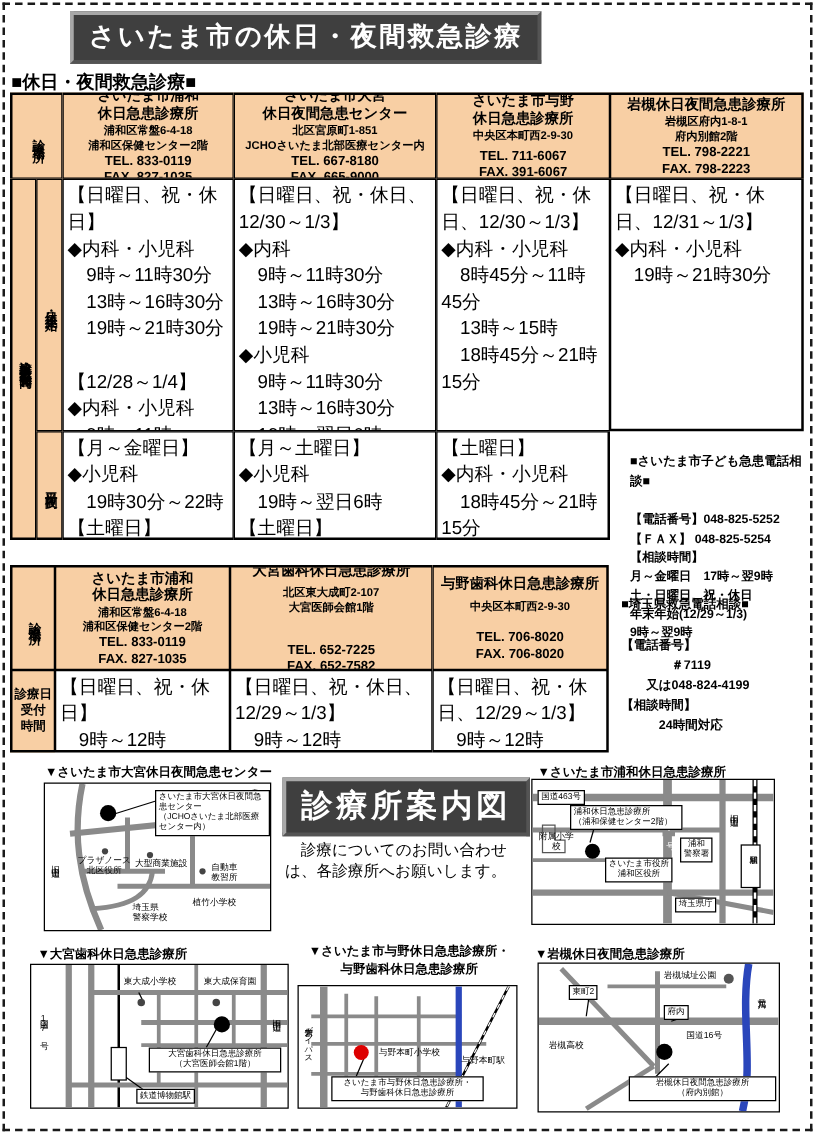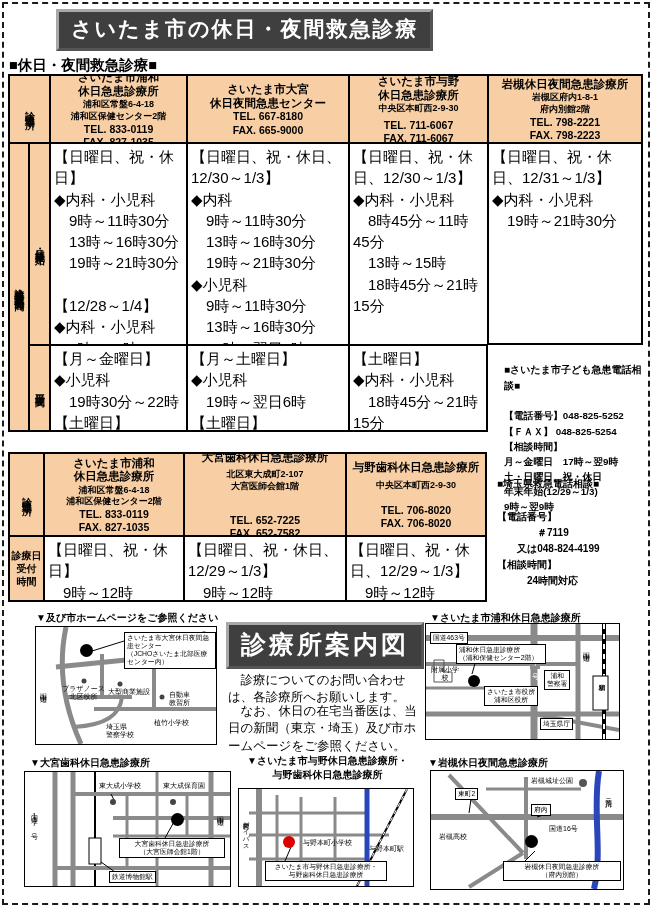--- a/index.html
+++ b/index.html
@@ -78,31 +78,33 @@
         <div class="clinic-addr">浦和区常盤6-4-18
 浦和区保健センター2階</div>
         <div class="clinic-tel">TEL. 833-0119</div>
         <div class="clinic-fax">FAX. 827-1035</div>
       </div>
     </div>
     <div class="cell hdr bt2" style="grid-area:1/4/2/5;">
       <div class="clinic-hd">
         <div class="clinic-name">さいたま市大宮
 休日夜間急患センター</div>
+        <div class="clinic-addr">北区宮原町1-851
+JCHOさいたま北部医療センター内</div>
         <div class="clinic-tel">TEL. 667-8180</div>
         <div class="clinic-fax">FAX. 665-9000</div>
       </div>
     </div>
     <div class="cell hdr bt2" style="grid-area:1/5/2/6;">
       <div class="clinic-hd">
         <div class="clinic-name">さいたま市与野
 休日急患診療所</div>
         <div class="clinic-addr">中央区本町西2-9-30</div>
         <div class="clinic-tel" style="margin-top:4px;">TEL. 711-6067</div>
-        <div class="clinic-fax">FAX. 711-6067</div>
+        <div class="clinic-fax">FAX. 391-6067</div>
       </div>
     </div>
     <div class="cell hdr bt2 br2" style="grid-area:1/6/2/7;">
       <div class="clinic-hd">
         <div class="clinic-name">岩槻休日夜間急患診療所</div>
         <div class="clinic-addr">岩槻区府内1-8-1
 府内別館2階</div>
         <div class="clinic-tel">TEL. 798-2221</div>
         <div class="clinic-fax">FAX. 798-2223</div>
       </div>
@@ -229,21 +231,21 @@
 
   <div class="consult2">
     <div class="c-title">■埼玉県救急電話相談■</div>
     <div>【電話番号】
 　　　　＃7119
 　　又は048-824-4199
 【相談時間】
 　　　24時間対応</div>
   </div>
 
-  <div class="map-cap" style="left:36px;top:611px;">▼及び市ホームページをご参照ください</div>
+  <div class="map-cap" style="left:36px;top:611px;">▼さいたま市大宮休日夜間急患センター</div>
   <div class="mapbox" style="left:35px;top:626px;width:180px;height:117px;">
     <svg width="180" height="117" viewBox="0 0 180 117">
       <path d="M30 0 C22 38 26 75 45 117" stroke="#8a8a8a" stroke-width="5" fill="none"></path>
       <path d="M20 40 L180 24" stroke="#8a8a8a" stroke-width="5" fill="none"></path>
       <path d="M66 27 V70" stroke="#8a8a8a" stroke-width="4" fill="none"></path>
       <path d="M28 70 H96" stroke="#8a8a8a" stroke-width="4" fill="none"></path>
       <path d="M118 30 V82" stroke="#8a8a8a" stroke-width="4" fill="none"></path>
       <path d="M58 82 H180" stroke="#8a8a8a" stroke-width="4" fill="none"></path>
       <path d="M38 100 C70 98 84 88 86 70" stroke="#8a8a8a" stroke-width="4" fill="none"></path>
       <path d="M56 24 L88 14" stroke="#000" stroke-width="1" fill="none"></path>
@@ -262,21 +264,20 @@
     <div class="mlabel" style="left:133px;top:64px;">自動車
 教習所</div>
     <div class="mlabel" style="left:118px;top:92px;">植竹小学校</div>
     <div class="mlabel" style="left:70px;top:96px;">埼玉県
 警察学校</div>
     <div class="mlabel-v" style="left:2px;top:60px;">旧中山道</div>
   </div>
 
   <div class="info-title">診療所案内図</div>
   <div class="info-para" style="top:672px;">　診療についてのお問い合わせは、各診療所へお願いします。</div>
-  <div class="info-para" style="top:703px;">　なお、休日の在宅当番医は、当日の新聞（東京・埼玉）及び市ホームページをご参照ください。</div>
 
   <div class="map-cap" style="left:430px;top:611px;">▼さいたま市浦和休日急患診療所</div>
   <div class="mapbox" style="left:425px;top:623px;width:193px;height:115px;">
     <svg width="193" height="115" viewBox="0 0 193 115">
       <path d="M0 14 H193" stroke="#8a8a8a" stroke-width="6"></path>
       <path d="M108 0 V115" stroke="#8a8a8a" stroke-width="7"></path>
       <path d="M152 0 V115" stroke="#8a8a8a" stroke-width="5"></path>
       <path d="M0 40 H152" stroke="#8a8a8a" stroke-width="4"></path>
       <path d="M0 64 H108" stroke="#8a8a8a" stroke-width="3"></path>
       <path d="M0 90 H193" stroke="#8a8a8a" stroke-width="5"></path>

